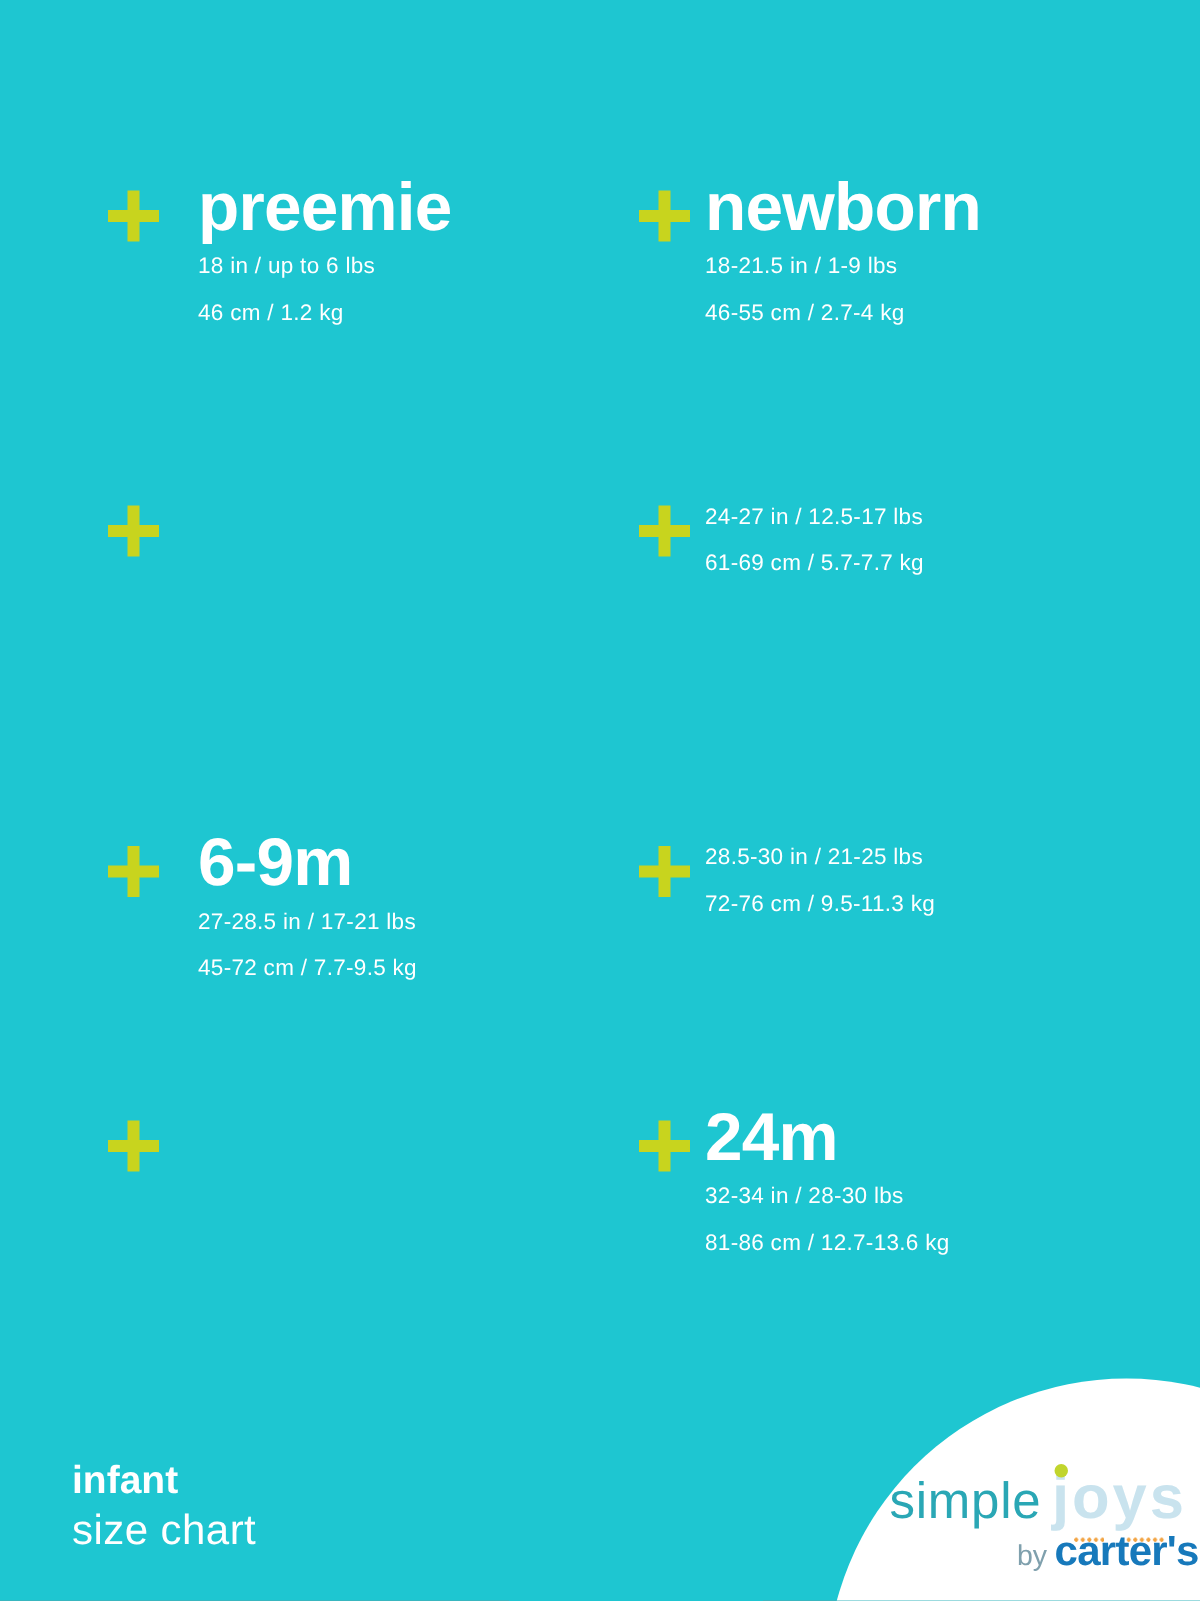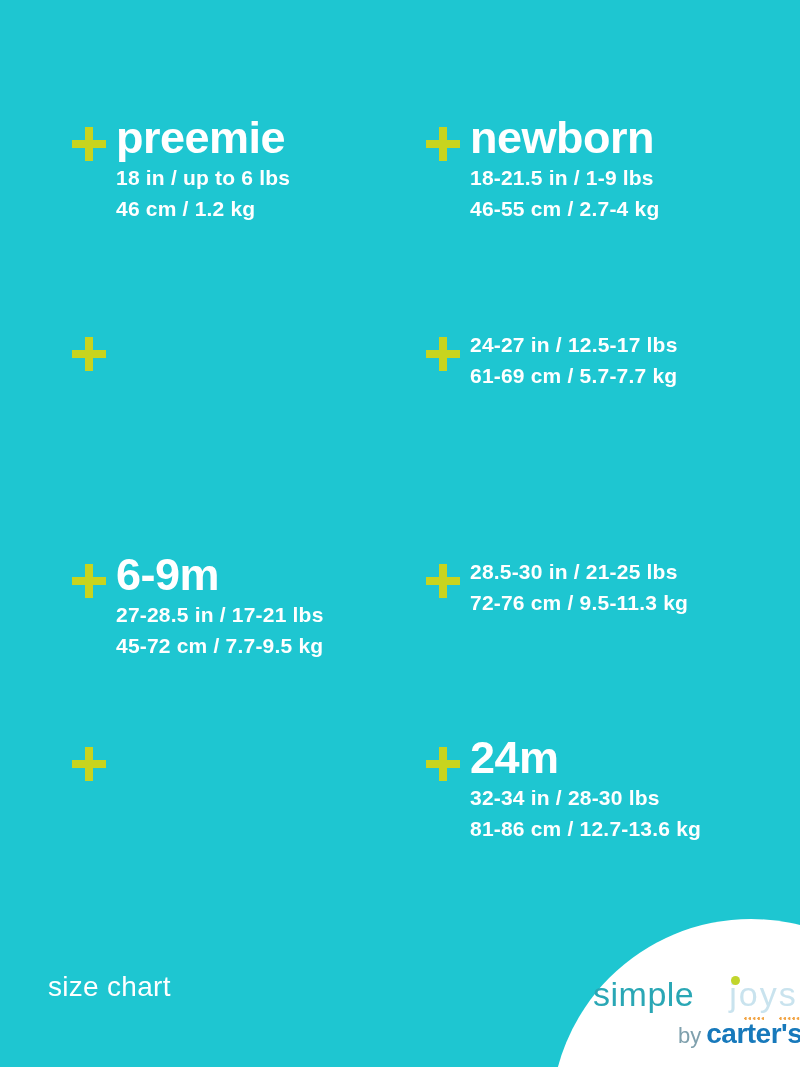--- a/index.html
+++ b/index.html
@@ -18,65 +18,65 @@
   * { margin:0; padding:0; box-sizing:border-box; }
   body { margin:0; background:#888; }
   .page {
     position:relative; width:800px; height:1067px;
     background: var(--bg); overflow:hidden;
     font-family:"Liberation Sans", sans-serif;
   }
 
   
   .cell { position:absolute; display:flex; align-items:flex-start; }
-  .col1 { left:72px; }  .col2 { left:426px; }
+  .col1 { left:72px;gap:16px; }  .col2 { left:426px; }
   .row1 { top:114px; }  .row2 { top:324px; }
   .row3 { top:551px; }  .row4 { top:734px; }
 
   .plus { position:relative; width:34px; height:34px; flex:none; margin:13px 10px 0 0; }
   .plus::before { content:""; position:absolute; left:0; top:13px; width:34px; height:8px; background:var(--accent); }
   .plus::after  { content:""; position:absolute; left:13px; top:0; width:8px; height:34px; background:var(--accent); }
 
   .size-name {
     font-size:45px; font-weight:700; color:var(--text);
     line-height:48px; letter-spacing:-0.5px;
   }
   .size-line {
-    font-size:21px; font-weight:700; color:var(--text);
+    font-size:15px; font-weight:400; color:var(--text);
     line-height:31px; letter-spacing:0.2px;
   }
   .size-info .size-line:first-of-type { margin-top:5px; }
 
   
   .footer { position:absolute; left:48px; top:970px; color:var(--text); }
   .footer-line1 { font-size:26px; font-weight:700; line-height:33px; }
   .footer-line2 { font-size:28px; font-weight:400; line-height:34px; letter-spacing:0.3px; }
 
   
   .logo-circle {
     position:absolute; left:551px; top:919px; width:400px; height:400px;
     border-radius:50%; background:var(--logo_circle);
   }
-  .logo-row1 { position:absolute; left:42px; top:56px; display:flex; align-items:baseline;gap:28px; }
+  .logo-row1 { position:absolute; left:42px; top:56px; display:flex; align-items:baseline; }
   .lg-simple { font-size:34px; font-weight:400; color:var(--logo_simple); letter-spacing:0.5px; }
   .lg-joys-wrap { position:relative; margin-left:7px; }
-  .lg-joys { font-size:34px; font-weight:400; color:var(--logo_joys); letter-spacing:2px; }
+  .lg-joys { font-size:41px; font-weight:700; color:var(--logo_joys); letter-spacing:2px; }
   .lg-jdot {
     position:absolute; left:2px; top:1px; width:9px; height:9px;
     border-radius:50%; background:var(--logo_jdot);
   }
   .lg-dots {
     position:absolute; height:3px; bottom:-6px;
     background-image: radial-gradient(circle at 1.5px 1.5px, var(--logo_dots) 1.2px, transparent 1.5px);
     background-size:4.4px 3px; background-repeat:repeat-x;
   }
   .lg-dots-a { left:15px; width:20px; }
   .lg-dots-b { left:50px; width:26px; }
   .logo-row2 { position:absolute; left:127px; top:99px; display:flex; align-items:baseline; }
-  .lg-by { font-size:22px; font-weight:400; color:var(--logo_by); margin-right:5px; }
+  .lg-by { font-size:19px; font-weight:400; color:var(--logo_by); margin-right:5px; }
   .lg-brand { font-size:28px; font-weight:700; color:var(--logo_brand); letter-spacing:-0.5px; }
   .lg-tm { font-size:9px; color:var(--logo_tm); align-self:flex-start; margin-top:3px; margin-left:1px; }
 </style>
 </head>
 <body>
 
 <div class="page">
 
   <div class="cell col1 row1">
     <span class="plus"></span>
@@ -128,20 +128,21 @@
   <div class="cell col2 row4">
     <span class="plus"></span>
     <div class="size-info">
       <div class="size-name">24m</div>
       <div class="size-line">32-34 in / 28-30 lbs</div>
       <div class="size-line">81-86 cm / 12.7-13.6 kg</div>
     </div>
   </div>
 
   <div class="footer">
+    <div class="footer-line1">infant</div>
     <div class="footer-line2">size chart</div>
   </div>
 
   <div class="logo-circle">
     <div class="logo-row1">
       <span class="lg-simple">simple</span>
       <span class="lg-joys-wrap">
         <span class="lg-joys">joys</span>
         <span class="lg-jdot"></span>
         <span class="lg-dots lg-dots-a"></span>

